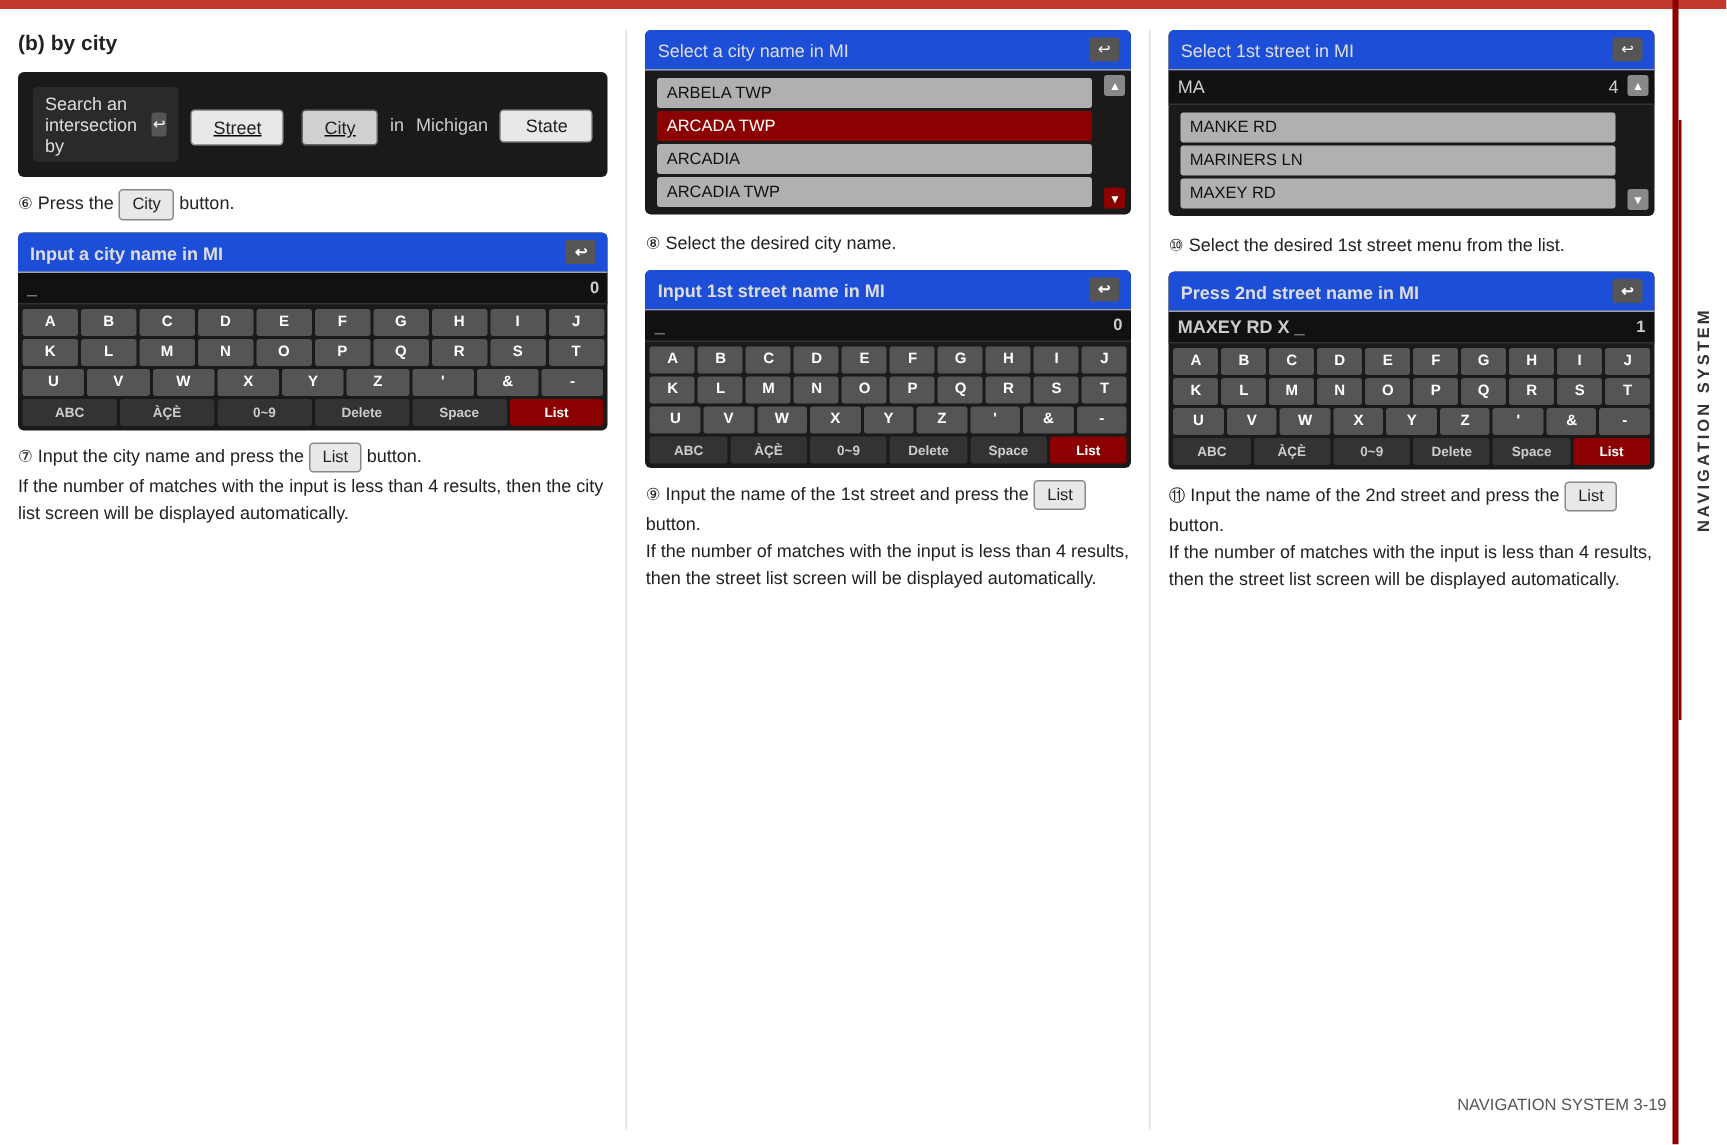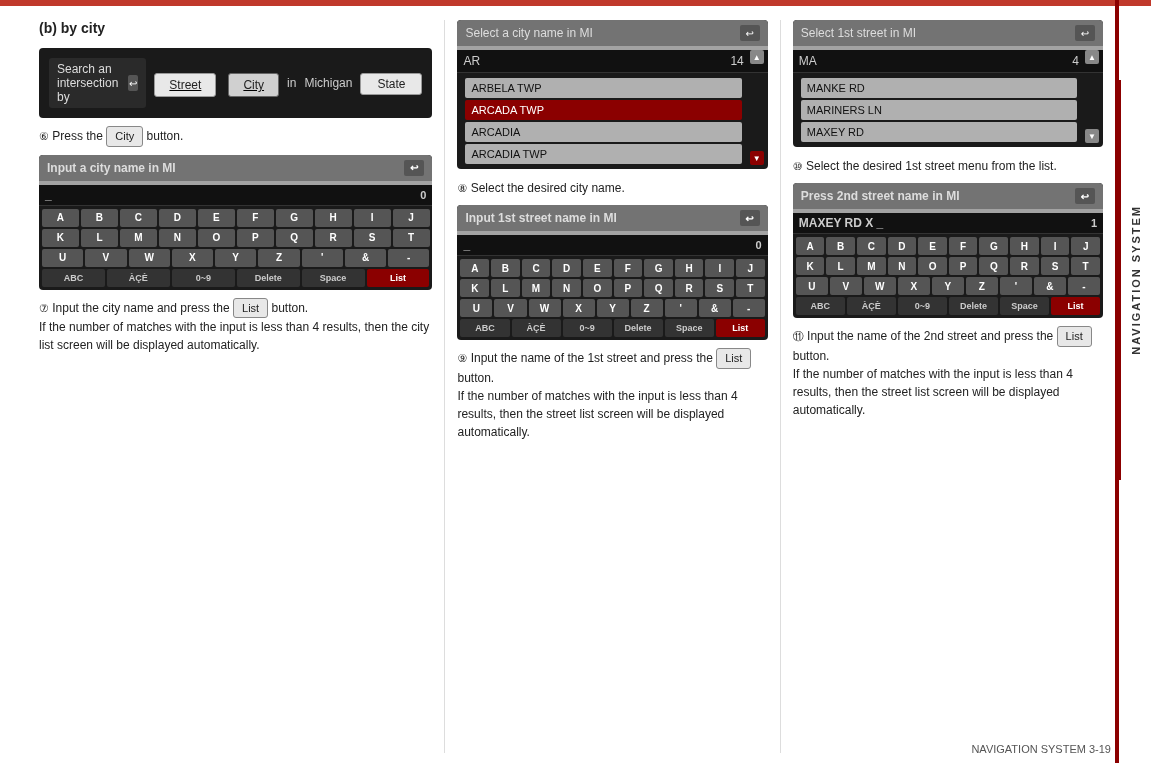--- a/index.html
+++ b/index.html
@@ -55,47 +55,46 @@
 
     
     .main-content {
       position: absolute;
       top: 10px;
       left: 0;
       right: 36px;
       bottom: 0;
       display: flex;
       gap: 0;
-      margin-left: 27px;
     }
 
     
     .col {
       flex: 1;
       padding: 10px 12px;
       display: flex;
       flex-direction: column;
       gap: 8px;
     }
 
     
     .section-title {
       font-size: 14px;
       font-weight: bold;
       color: #222;
       margin-bottom: 4px;
     }
 
     .panel-header {
-      background: #737373;
+      background: #1d4ed8;
       padding: 5px 8px;
       display: flex;
-      align-items: center;
+      align-items: flex-end;
       justify-content: space-between;
-      border-bottom: 4px solid #a3a3a3;
+      border-bottom: 1px solid #a3a3a3;
     }
     .panel-header-title {
       color: #ddd;
       font-size: 12px;
     }
     .panel-back-btn {
       width: 20px;
       height: 16px;
       background: #555;
       border-radius: 2px;
@@ -315,21 +314,21 @@
     
     .col-divider {
       width: 1px;
       background: #ddd;
       margin: 10px 0;
     }
 
     
     .page-label {
       position: absolute;
-      bottom: 8px;
+      bottom: 20px;
       right: 40px;
       font-size: 11px;
       color: #555;
     }
 
     
     .relative { position: relative; }
 
     
     .panel-with-scroll {
@@ -445,25 +444,20 @@
   <div class="col-divider"></div>
 
   <div class="col">
 
     <div class="panel-with-scroll relative">
       <div class="city-list-panel">
         <div class="panel-header">
           <span class="panel-header-title">Select a city name in MI</span>
           <div class="panel-back-btn">↩</div>
         </div>
-        <div class="list-search-row">
-          <span class="list-search-input">AR</span>
-          <span class="list-count">14</span>
-          <div style="width:18px;"></div>
-        </div>
         <div style="padding: 3px 22px 3px 4px;">
           <div class="city-list-item">ARBELA TWP</div>
           <div class="city-list-item selected">ARCADA TWP</div>
           <div class="city-list-item">ARCADIA</div>
           <div class="city-list-item">ARCADIA TWP</div>
         </div>
       </div>
       <div class="list-scroll">
         <div class="scroll-arrow">▲</div>
         <div class="scroll-arrow active">▼</div>

